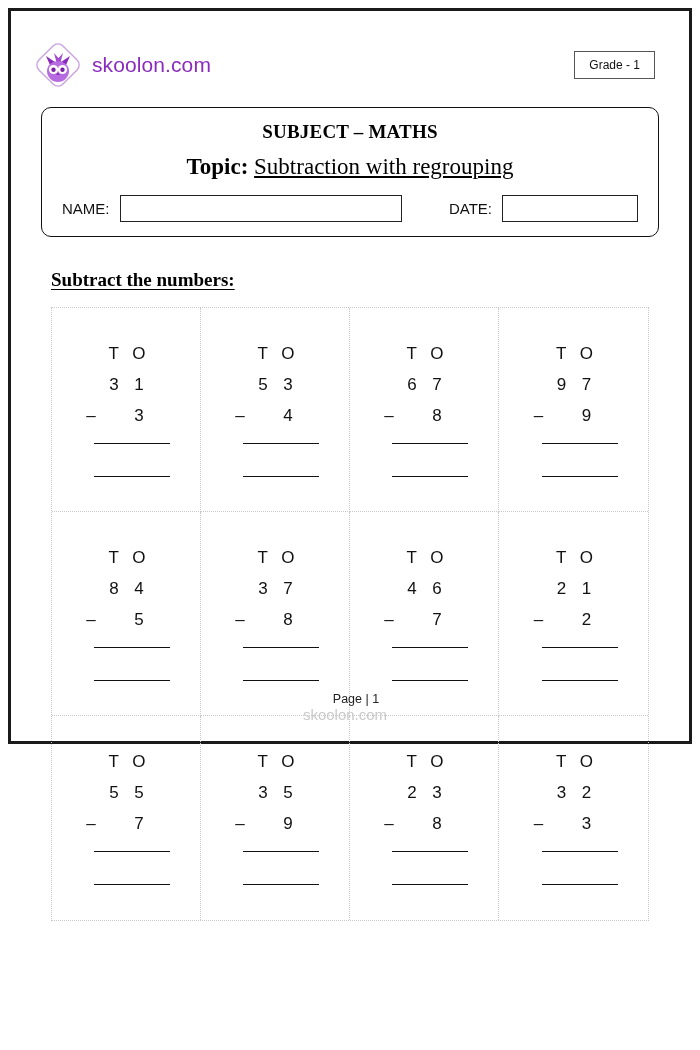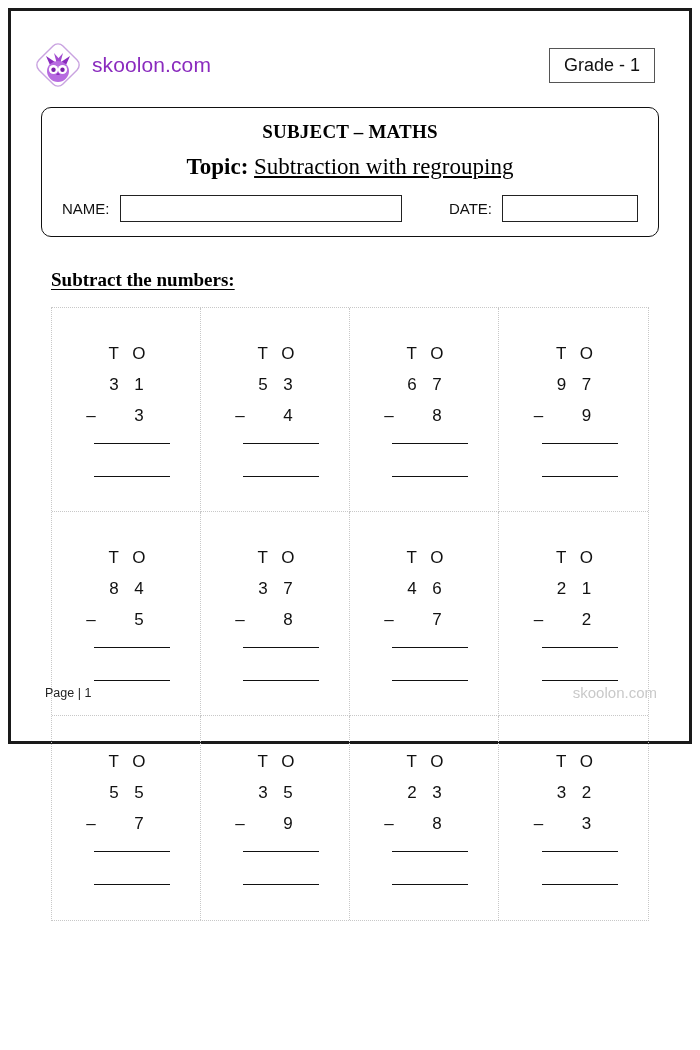--- a/index.html
+++ b/index.html
@@ -38,21 +38,21 @@
   }
   .brand-text{
     font-size:21px;
     color:#8A2BBE;
     letter-spacing:.1px;
     font-family:"Liberation Sans", sans-serif;
   }
   .grade-box{
     border:1px solid #555;
     padding:6px 14px;
-    font-size:18px;
+    font-size:12px;
     color:#111;
     background:#fff;
     margin-right:12px;
   }
 
   
   .panel{
     margin:6px 8px 0 8px;
     border:1.5px solid #111;
     border-radius:10px;
@@ -150,22 +150,22 @@
     border-top:1.6px solid #111;
     width:76px;
     margin-left:14px;
   }
   .rule-1{margin-top:12px;}
   .rule-2{margin-top:32px;}
 
   
   .footer{
     position:absolute;
-    left:22px;right:22px;bottom:40px;
-    display:flex;align-items:center;justify-content:space-between;
+    left:22px;right:22px;bottom:18px;
+    display:flex;align-items:center;justify-content:space-between;flex-direction:column;
   }
   .page-num{
     font-size:12.5px;color:#222;
     margin-left:12px;
     font-family:"Liberation Sans", sans-serif;
   }
   .footer-brand{
     font-size:15px;color:#c9c9c9;
     margin-right:10px;
     font-family:"Liberation Sans", sans-serif;

